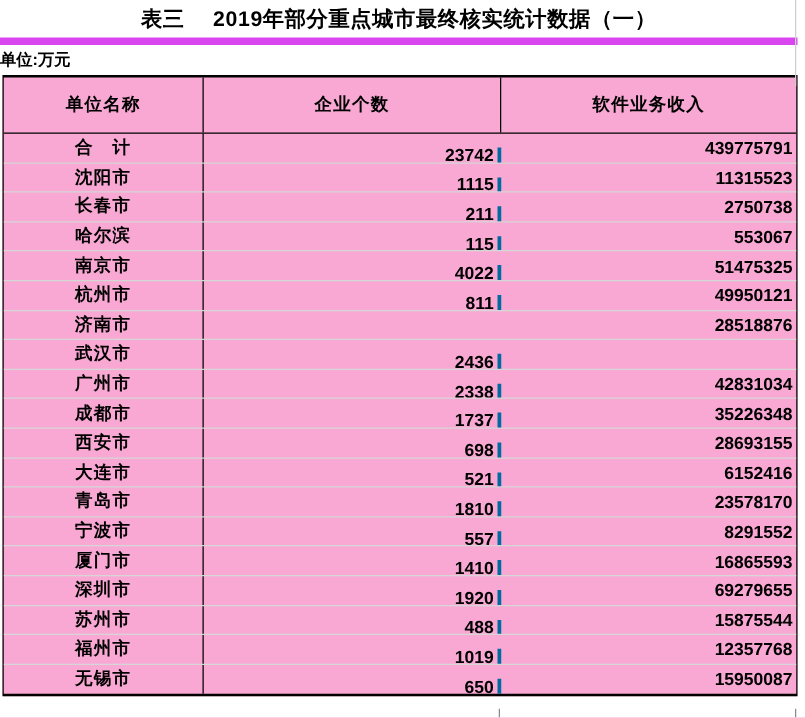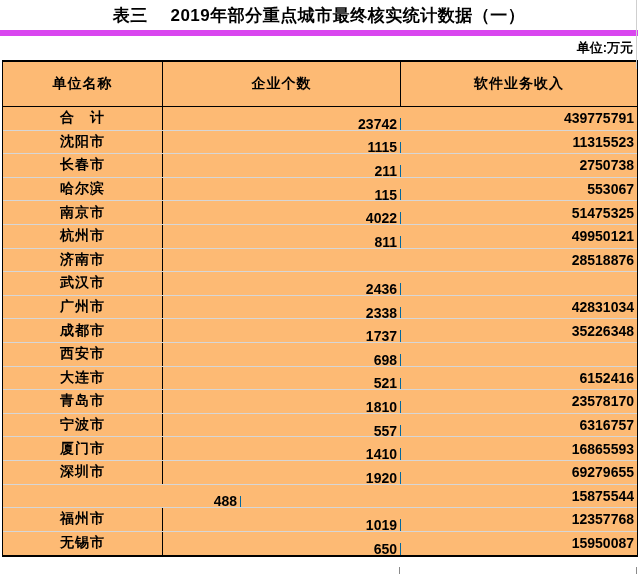--- a/index.html
+++ b/index.html
@@ -20,34 +20,34 @@
     box-sizing: border-box;
   }
   .title {
     font-size: 17px; font-weight: bold; letter-spacing: 0.5px;
     white-space: pre;
   }
 
   
   .unit-row {
     width: 638px; height: 24px;
-    display: flex; align-items: center; justify-content: flex-end;
+    display: flex; align-items: center; 
     box-sizing: border-box; padding-right: 5px;
     font-size: 13px; font-weight: bold;
   }
 
   
   .table {
     box-sizing: border-box;
     margin-left: 2px;
     width: 636px;
     border: 1px solid #000;
     border-top: 2px solid #000;
     border-bottom: 2px solid #000;
-    background: #fdba74;
+    background: #f9a8d4;
   }
   .thead {
     display: flex; height: 44px;
     border-bottom: 1px solid #000;
     font-weight: bold; font-size: 14px;
   }
   .th {
     display: flex; align-items: center; justify-content: center;
     box-sizing: border-box;
   }
@@ -61,21 +61,21 @@
     border-bottom: 1px solid #d6d6d6;
     font-size: 14px;
   }
   .tr:last-child { border-bottom: none; }
   .td { box-sizing: border-box; display: flex; align-items: center; overflow: hidden; }
   .td.name {
     width: 160px; border-right: 1px solid #000;
     justify-content: center; font-weight: bold; letter-spacing: 1px;
     white-space: pre;
   }
-  .td.ent { width: 238px; border-right: 1px solid #0369a1; margin-top: 11px; }
+  .td.ent { width: 238px; border-right: 3px solid #0369a1; margin-top: 11px; }
   .td.rev { flex: 1; padding-right: 4px; }
   .td.num { justify-content: flex-end; padding-right: 3px; font-weight: bold; }
   .tr.bold .td { font-weight: bold; }
 
   
   .vline-top-right { position: absolute; left: 636px; top: 0; width: 1px; height: 69px; background: #cfcfcf; }
   .stub-mid   { position: absolute; left: 399px; top: 567px; width: 1px; height: 7px; background: #8a8a8a; }
   .stub-right { position: absolute; left: 636px; top: 567px; width: 1px; height: 7px; background: #8a8a8a; }
 </style>
 </head>
@@ -150,53 +150,55 @@
 
   <div class="tr">
     <div class="td name">成都市</div>
     <div class="td ent num">1737</div>
     <div class="td rev num">35226348</div>
   </div>
 
   <div class="tr">
     <div class="td name">西安市</div>
     <div class="td ent num">698</div>
+    <div class="td rev num">28693155</div>
   </div>
 
   <div class="tr">
     <div class="td name">大连市</div>
     <div class="td ent num">521</div>
     <div class="td rev num">6152416</div>
   </div>
 
   <div class="tr">
     <div class="td name">青岛市</div>
     <div class="td ent num">1810</div>
     <div class="td rev num">23578170</div>
   </div>
 
   <div class="tr">
     <div class="td name">宁波市</div>
     <div class="td ent num">557</div>
-    <div class="td rev num">6316757</div>
+    <div class="td rev num">8291552</div>
   </div>
 
   <div class="tr">
     <div class="td name">厦门市</div>
     <div class="td ent num">1410</div>
     <div class="td rev num">16865593</div>
   </div>
 
   <div class="tr">
     <div class="td name">深圳市</div>
     <div class="td ent num">1920</div>
     <div class="td rev num">69279655</div>
   </div>
 
   <div class="tr">
+    <div class="td name">苏州市</div>
     <div class="td ent num">488</div>
     <div class="td rev num">15875544</div>
   </div>
 
   <div class="tr">
     <div class="td name">福州市</div>
     <div class="td ent num">1019</div>
     <div class="td rev num">12357768</div>
   </div>
 

